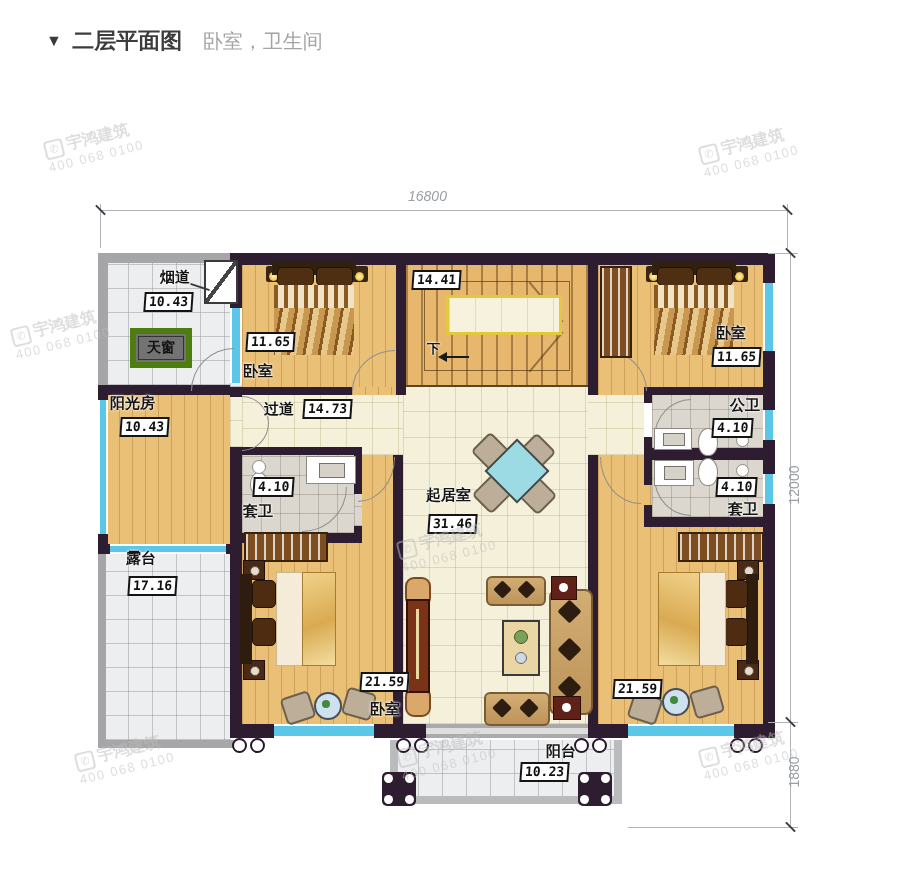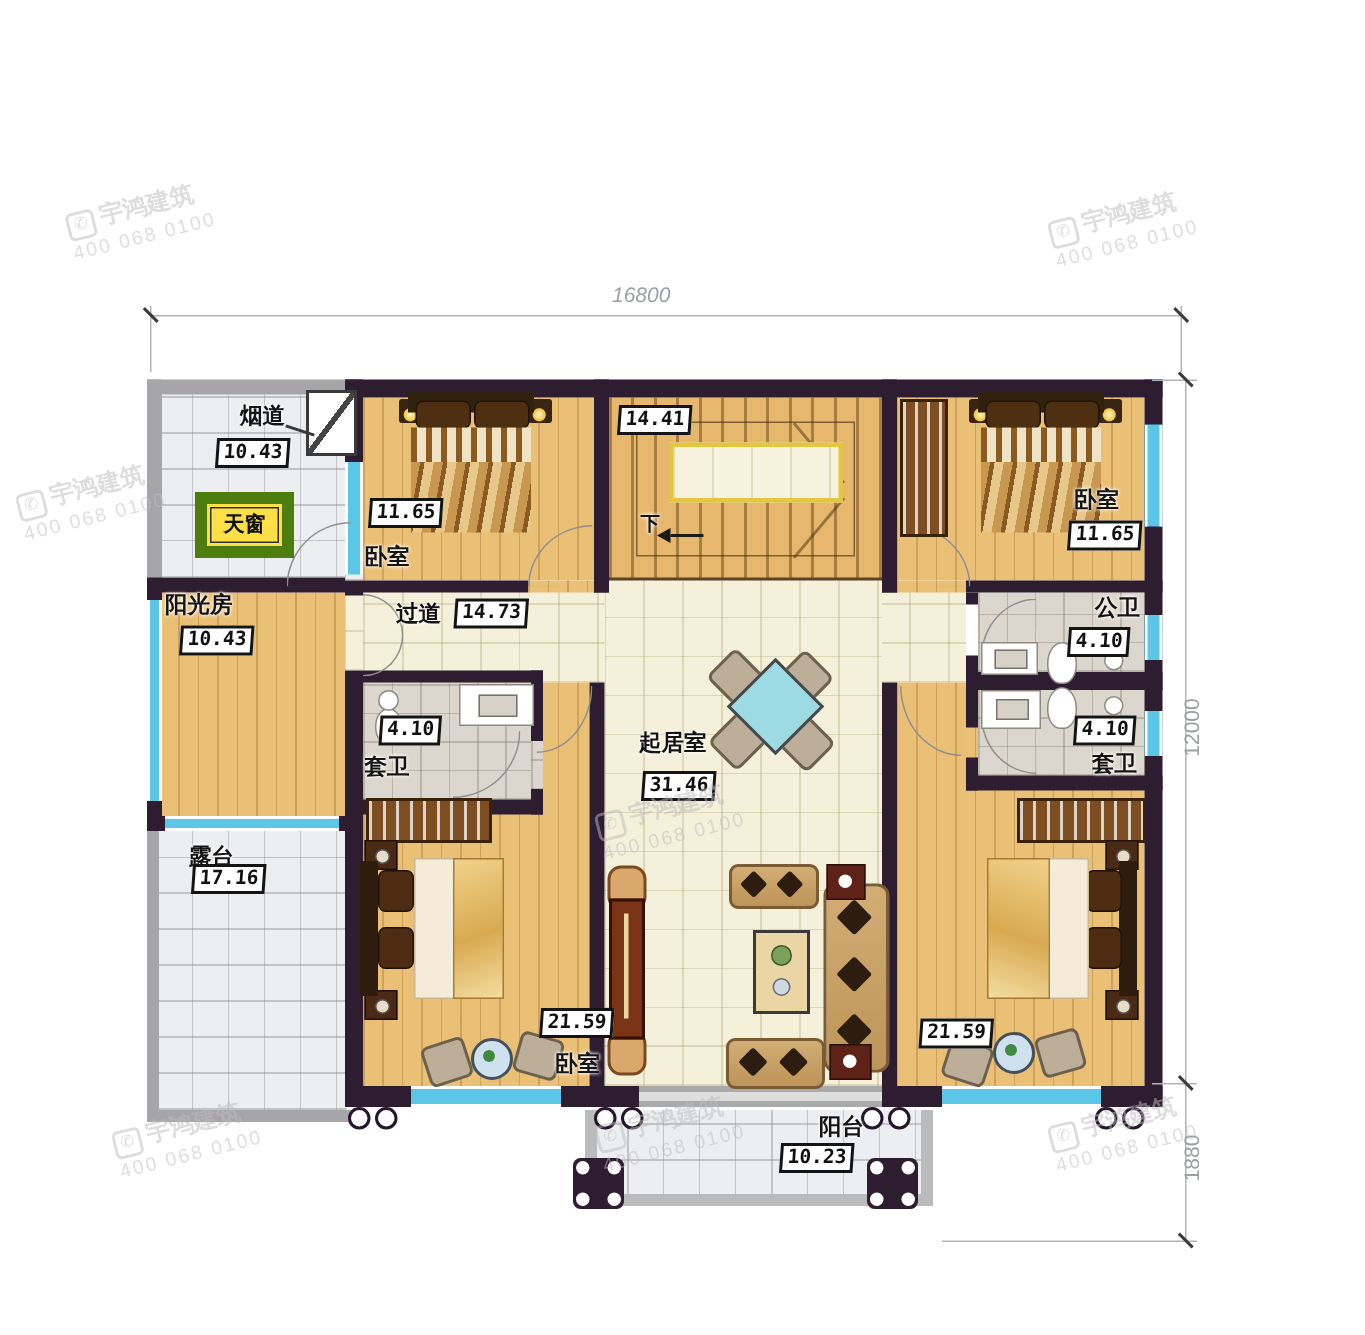--- a/index.html
+++ b/index.html
@@ -23,21 +23,21 @@
   .winh{background:#5ac6e8;box-shadow:inset 0 2px 0 #fff,inset 0 -2px 0 #fff;}
   
   .arc{background:transparent;}
   .arc-tl{border-top:1.6px solid #8f8f8f;border-left:1.6px solid #8f8f8f;border-top-left-radius:100% 100%;}
   .arc-tr{border-top:1.6px solid #8f8f8f;border-right:1.6px solid #8f8f8f;border-top-right-radius:100% 100%;}
   .arc-bl{border-bottom:1.6px solid #8f8f8f;border-left:1.6px solid #8f8f8f;border-bottom-left-radius:100% 100%;}
   .arc-br{border-bottom:1.6px solid #8f8f8f;border-right:1.6px solid #8f8f8f;border-bottom-right-radius:100% 100%;}
   
   .rlabel{font:600 15px "Liberation Sans",sans-serif;color:#141414;text-shadow:0 0 2px #fff,0 0 3px #fff;white-space:nowrap;z-index:5;}
   .abox{background:#fff;border:2px solid #141414;font:700 13px "DejaVu Sans Mono",monospace;padding:0 3px;line-height:16px;white-space:nowrap;transform:skewX(-4deg);z-index:5;color:#111;}
-  .dbox{background:#fde047;border:8px solid #4d7c0f;padding:2px;z-index:5;}
+  .dbox{background:#737373;border:6px solid #4d7c0f;padding:2px;z-index:5;}
   .dboxin{border:1px solid #333;text-align:center;font:600 14px "Liberation Sans",sans-serif;color:#111;padding:2px 8px;white-space:nowrap;}
   
   .dim{color:#9b9fa4;font:400 14px "Liberation Sans",sans-serif;white-space:nowrap;z-index:2;}
   .dline{background:#b0b4b8;z-index:2;}
   .tick{width:13px;height:2px;background:#3c3c3c;transform:rotate(45deg);z-index:3;}
   
   .chair{background:#bcae98;border:2px solid #6d614e;border-radius:5px;width:26px;height:24px;}
   .sofa{background:linear-gradient(#d2ad74,#bd9459);border:2px solid #7a5b33;border-radius:8px;}
   .cush{position:absolute;background:#2d1c10;border-radius:2px;transform:rotate(45deg);}
   .nstand{background:#4a2a14;border:1px solid #20100a;}
@@ -57,20 +57,25 @@
   .wmp{font:400 13px "Liberation Sans",sans-serif;letter-spacing:1.5px;}
   .wmi{display:inline-block;width:15px;height:15px;border:2px solid #bdbdbd;border-radius:4px;font-size:11px;line-height:14px;text-align:center;margin-right:4px;}
   .wmi::before{content:"✆";}
   .diag{background:linear-gradient(to bottom right,transparent 46%,#444 46%,#444 54%,transparent 54%);}
 </style>
 </head>
 <body>
 
 <div class="page">
 
+  <div class="hdr">
+    <span class="mk">▼</span>
+    <span class="t1">二层平面图</span>
+    <span class="t2">卧室，卫生间</span>
+  </div>
 
   <div class="a tile-gray" style="left:104px;top:263px;width:126px;height:122px;"></div>
   <div class="a wood" style="left:106px;top:395px;width:126px;height:149px;"></div>
   <div class="a tile-gray" style="left:104px;top:554px;width:127px;height:186px;"></div>
   <div class="a wood" style="left:242px;top:265px;width:154px;height:122px;"></div>
   <div class="a stairbg" style="left:406px;top:265px;width:182px;height:122px;"></div>
   <div class="a wood" style="left:598px;top:265px;width:165px;height:122px;"></div>
   <div class="a tile-cream" style="left:242px;top:387px;width:402px;height:68px;"></div>
   <div class="a tile-cream" style="left:403px;top:387px;width:185px;height:337px;"></div>
   <div class="a wood" style="left:242px;top:455px;width:151px;height:269px;"></div>
@@ -268,21 +273,21 @@
   <div class="a chair" style="left:630px;top:694px;transform:rotate(18deg);"></div>
   <div class="a chair" style="left:692px;top:688px;transform:rotate(-16deg);"></div>
   <div class="a" style="left:662px;top:688px;width:24px;height:24px;border-radius:50%;background:#cfe0ee;border:2px solid #44505a;">
       <span class="a" style="left:6px;top:6px;width:8px;height:8px;border-radius:50%;background:#3f8a3f;"></span>
     </div>
 
   <div class="a rlabel" style="left:160px;top:268px;">烟道</div>
   <div class="a abox" style="left:144px;top:292px;">10.43</div>
   <div class="a rlabel" style="left:110px;top:394px;">阳光房</div>
   <div class="a abox" style="left:120px;top:417px;">10.43</div>
-  <div class="a rlabel" style="left:126px;top:562px;">露台</div>
+  <div class="a rlabel" style="left:126px;top:549px;">露台</div>
   <div class="a abox" style="left:128px;top:576px;">17.16</div>
   <div class="a abox" style="left:246px;top:332px;">11.65</div>
   <div class="a rlabel" style="left:243px;top:362px;">卧室</div>
   <div class="a abox" style="left:412px;top:270px;">14.41</div>
   <div class="a rlabel" style="left:427px;top:340px;font-size:13px;">下</div>
   <div class="a rlabel" style="left:716px;top:324px;">卧室</div>
   <div class="a abox" style="left:712px;top:347px;">11.65</div>
   <div class="a rlabel" style="left:264px;top:400px;">过道</div>
   <div class="a abox" style="left:303px;top:399px;">14.73</div>
   <div class="a rlabel" style="left:730px;top:396px;">公卫</div>

